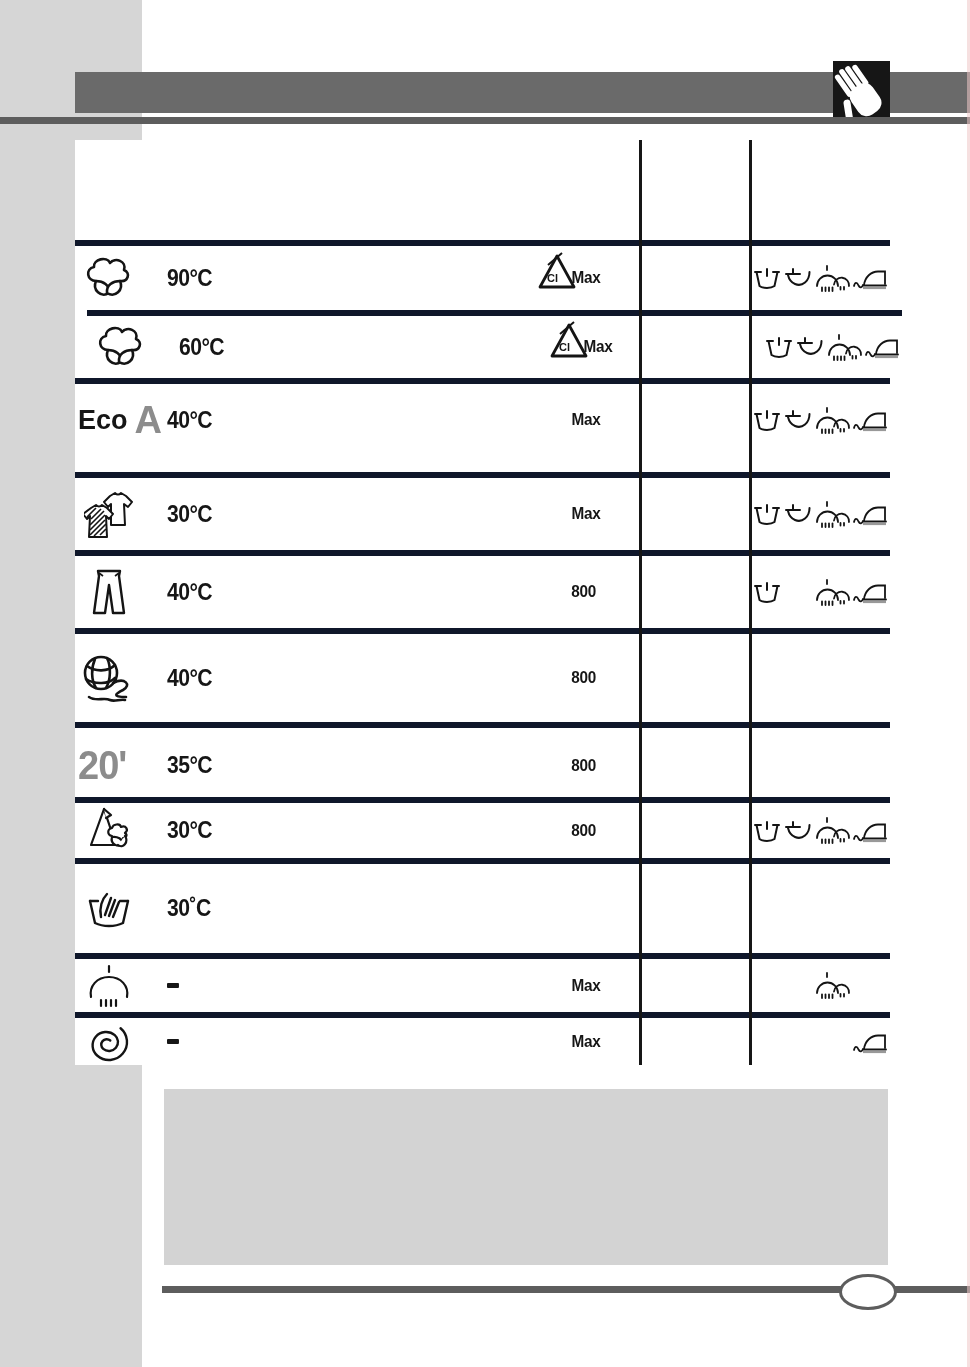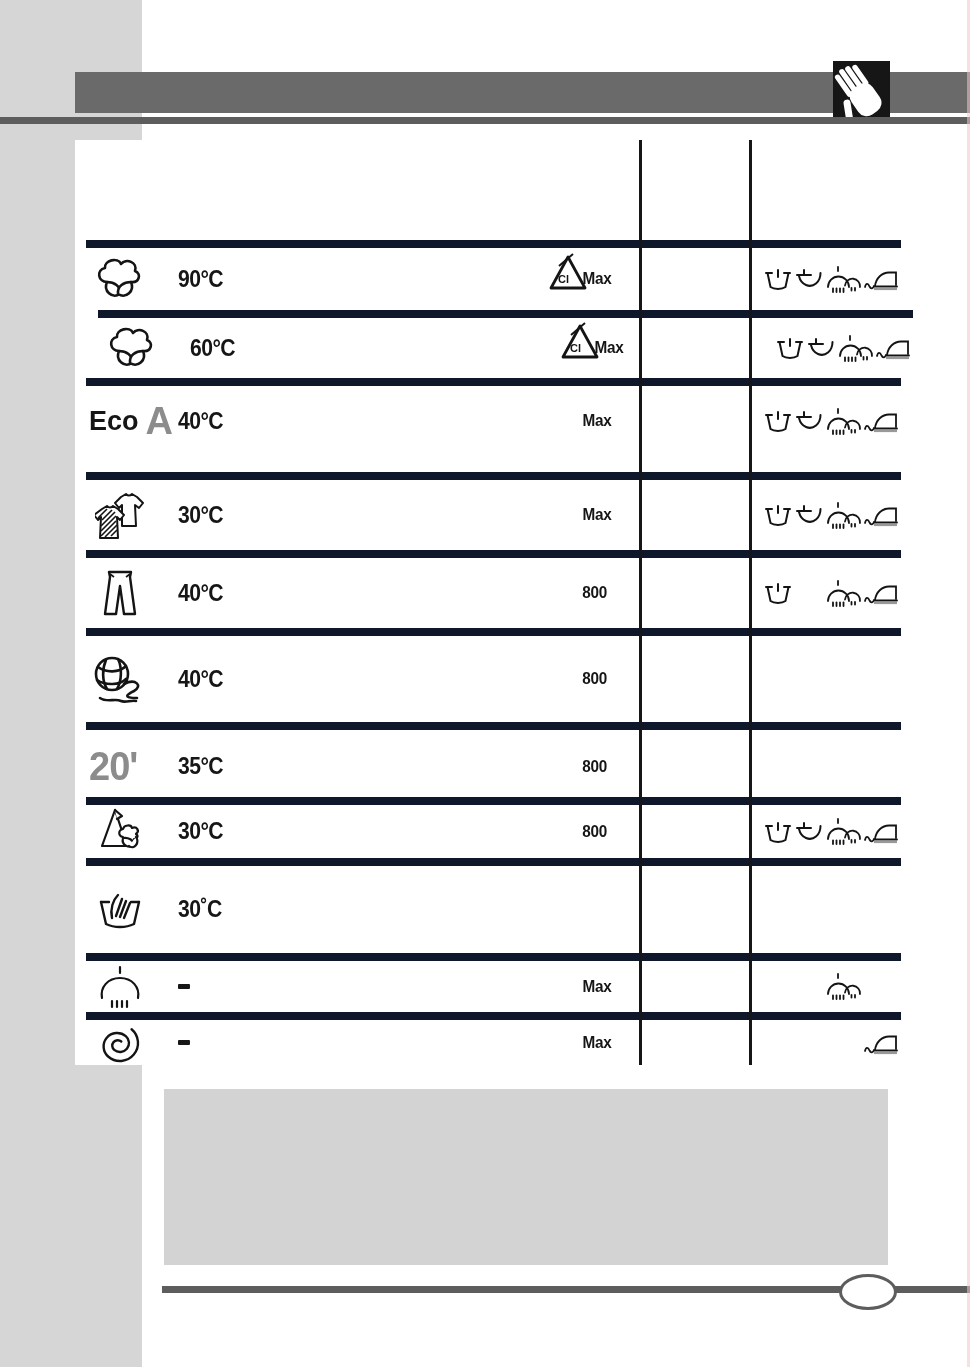--- a/index.html
+++ b/index.html
@@ -7,21 +7,21 @@
         font-family:"Liberation Sans",sans-serif;}
   .side-strip{position:absolute;left:0;top:0;width:142px;height:1367px;background:#d6d6d6;}
   .header-bar{position:absolute;left:75px;top:72px;width:895px;height:41px;background:#6a6a6a;}
   .hand-badge{position:absolute;left:833px;top:61px;width:57px;height:59px;}
   .header-rule{position:absolute;left:0;top:117px;width:970px;height:7px;background:#5d5d5d;}
   .edge-line{position:absolute;right:0;top:0;width:3px;height:1367px;background:#eec6c6;opacity:.55;}
 
   .ptable{position:absolute;left:75px;top:140px;width:815px;height:925px;background:#fff;}
   .vline{position:absolute;top:0;width:3px;height:925px;background:#161616;z-index:5;}
   .v1{left:564px;} .v2{left:674px;}
-  .row{position:absolute;left:11px;width:815px;border-top:8px solid #0f172a;box-sizing:border-box;}
+  .row{position:absolute;left:0;width:815px;border-top:6px solid #0f172a;box-sizing:border-box;}
   .cell{position:absolute;top:0;bottom:0;display:flex;align-items:center;}
   .prog{left:0;width:68px;justify-content:center;}
   .prog-text{left:3px;width:130px;align-items:center;gap:7px;}
   .temp{left:92px;width:110px;}
   .temp span{font-weight:700;font-size:23px;color:#161616;letter-spacing:-.6px;
              display:inline-block;transform:scaleX(.92);transform-origin:left center;}
   .dash{display:inline-block;width:13px;height:5px;background:#161616;border-radius:1px;}
   .bleach{left:452px;width:60px;justify-content:center;transform:translateY(-7px);}
   .spin{left:495px;width:80px;justify-content:flex-start;}
   .spin span{font-weight:700;font-size:17px;color:#161616;letter-spacing:-.4px;

